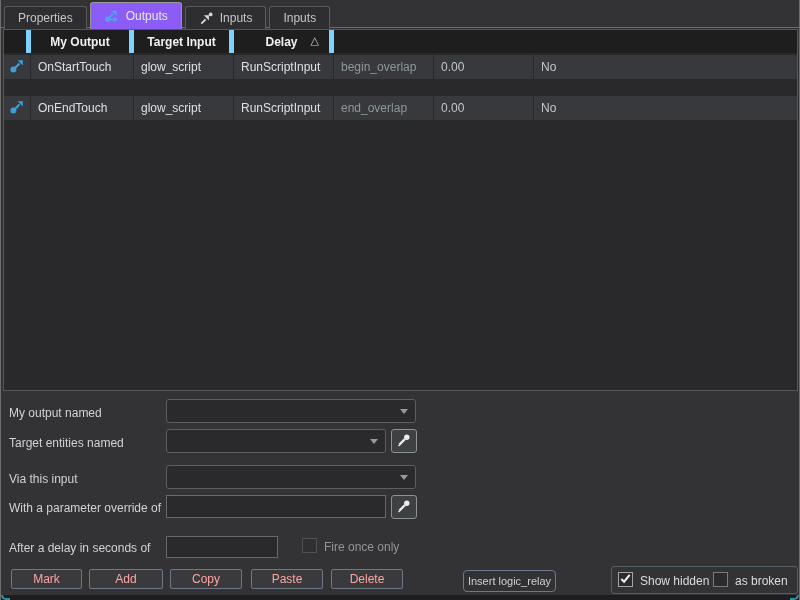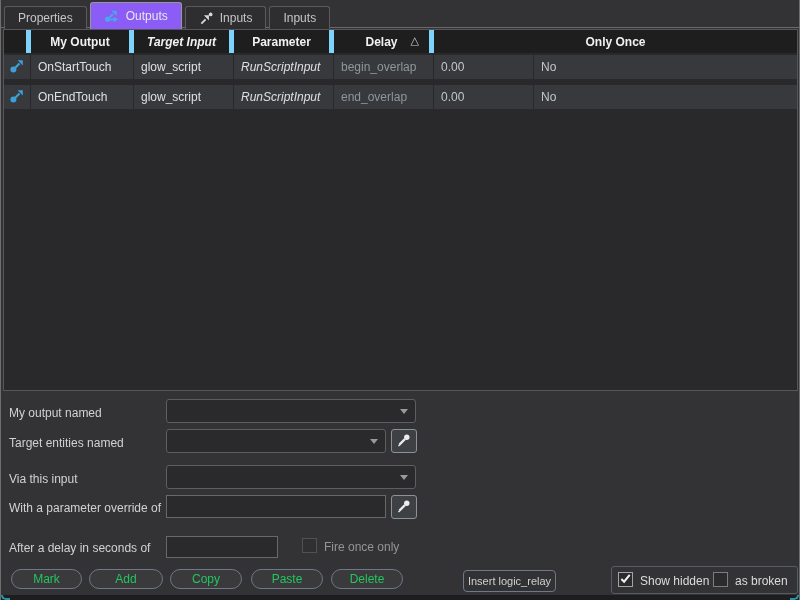--- a/index.html
+++ b/index.html
@@ -22,25 +22,25 @@
     color:#e8e8e8; position:relative; z-index:6; }
   .tab svg { display:block; }
   
   .io-table { position:absolute; left:2px; top:29px; width:795px; height:362px;
     background:#29292b; border:1px solid #565658; display:flex; flex-direction:column; overflow:hidden; }
   .thead { display:flex; height:23px; background:#1e1e1f; font-weight:bold; color:#f1f1f1; flex:none; }
   .th { display:flex; align-items:center; justify-content:center;
     border-right:5px solid #7dd3fc; position:relative; }
   .trow { display:flex; height:24px; background:#38393c; flex:none; }
   .trow.r0 { margin-top:2px; }
-  .trow.r1 { margin-top:6px; }
+  .trow.r1 { margin-top:17px; }
   .td { display:flex; align-items:center; padding:12px 7px;
     border-right:1px solid #29292b; color:#dde0e2; overflow:hidden; white-space:nowrap; }
   .w-icon { width:27px; justify-content:center; padding:0; }
-  .w1 { width:103px; } .w2 { width:100px; } .w3 { width:100px;font-style:italic; }
+  .w1 { width:103px; } .w2 { width:100px; } .w3 { width:100px; }
   .w4 { width:100px; } .w5 { width:100px; } .w6 { flex:1; border-right:none; }
   .td.param { color:#8e979b; }
   .td.dim { color:#c2c8cb; }
   .sort-tri { position:absolute; right:10px; top:4px; font-weight:normal;
     font-size:11px; color:#cfcfcf; }
   
   .flabel { position:absolute; left:8px; color:#d2d2d2; }
   .flabel.disabled { color:#949494; }
   .combo { position:absolute; left:165px; height:24px; background:#2a2a2c;
     border:1px solid #5e5e60; border-radius:3px; }
@@ -54,21 +54,21 @@
     display:flex; align-items:center; justify-content:center; padding:0; }
   
   .checkbox { position:absolute; width:15px; height:15px; background:#2b2b2d;
     border:1px solid #7c7c7e; display:flex; align-items:center; justify-content:center; }
   .checkbox.bright { border-color:#a4a4a6; }
   .checkbox.disabled { border-color:#515153; background:#303032; }
   .checkbox .check { display:none; }
   .checkbox.checked .check { display:block; }
   
   .btn { position:absolute; top:569px; height:20px; background:#3a3a3c;
-    border:1px solid #6f7888; border-radius:11px; color:#22c55e; font:inherit;
+    border:1px solid #6f7888; border-radius:2px; color:#fca5a5; font:inherit;
     text-align:center; }
   .insert-btn { position:absolute; left:462px; top:570px; width:93px; height:22px;
     background:#323234; border:1px solid #6f7888; border-radius:4px;
     color:#d0d0d0; font-family:inherit; font-size:11px; text-align:center; }
   .opt-group { position:absolute; left:610px; top:566px; width:187px; height:28px;
     border:1px solid #555d66; border-radius:3px; }
   .opt-label { position:absolute; top:574px; color:#dcdcdc; }
   
   .bottom-edge { position:absolute; left:0; right:0; bottom:0; height:5px; background:#1d1d1f; }
   .teal-corner { position:absolute; bottom:0; width:9px; height:5px; }
@@ -114,29 +114,23 @@
 
   <div class="io-table">
     <div class="thead">
       <div class="th w-icon"></div>
       <div class="th w1">
         <span>My Output</span>
       </div>
       <div class="th w3">
         <span>Target Input</span>
       </div>
-      <div class="th w4">
-        <span>Parameter</span>
-      </div>
       <div class="th w5">
         <span>Delay</span>
         <span class="sort-tri">△</span>
-      </div>
-      <div class="th w6">
-        <span>Only Once</span>
       </div>
     </div>
 
     <div class="trow r0">
       <div class="td w-icon">
         <span>
           <svg width="16" height="16" viewBox="0 0 16 16">
             <circle cx="4.4" cy="11.6" r="3" fill="#3d9fd6"></circle>
             <line x1="6.2" y1="9.8" x2="10.5" y2="5.5" stroke="#3d9fd6" stroke-width="2.2"></line>
             <polygon points="8.6,2.2 13.8,2.2 13.8,7.4" fill="#3d9fd6"></polygon>

